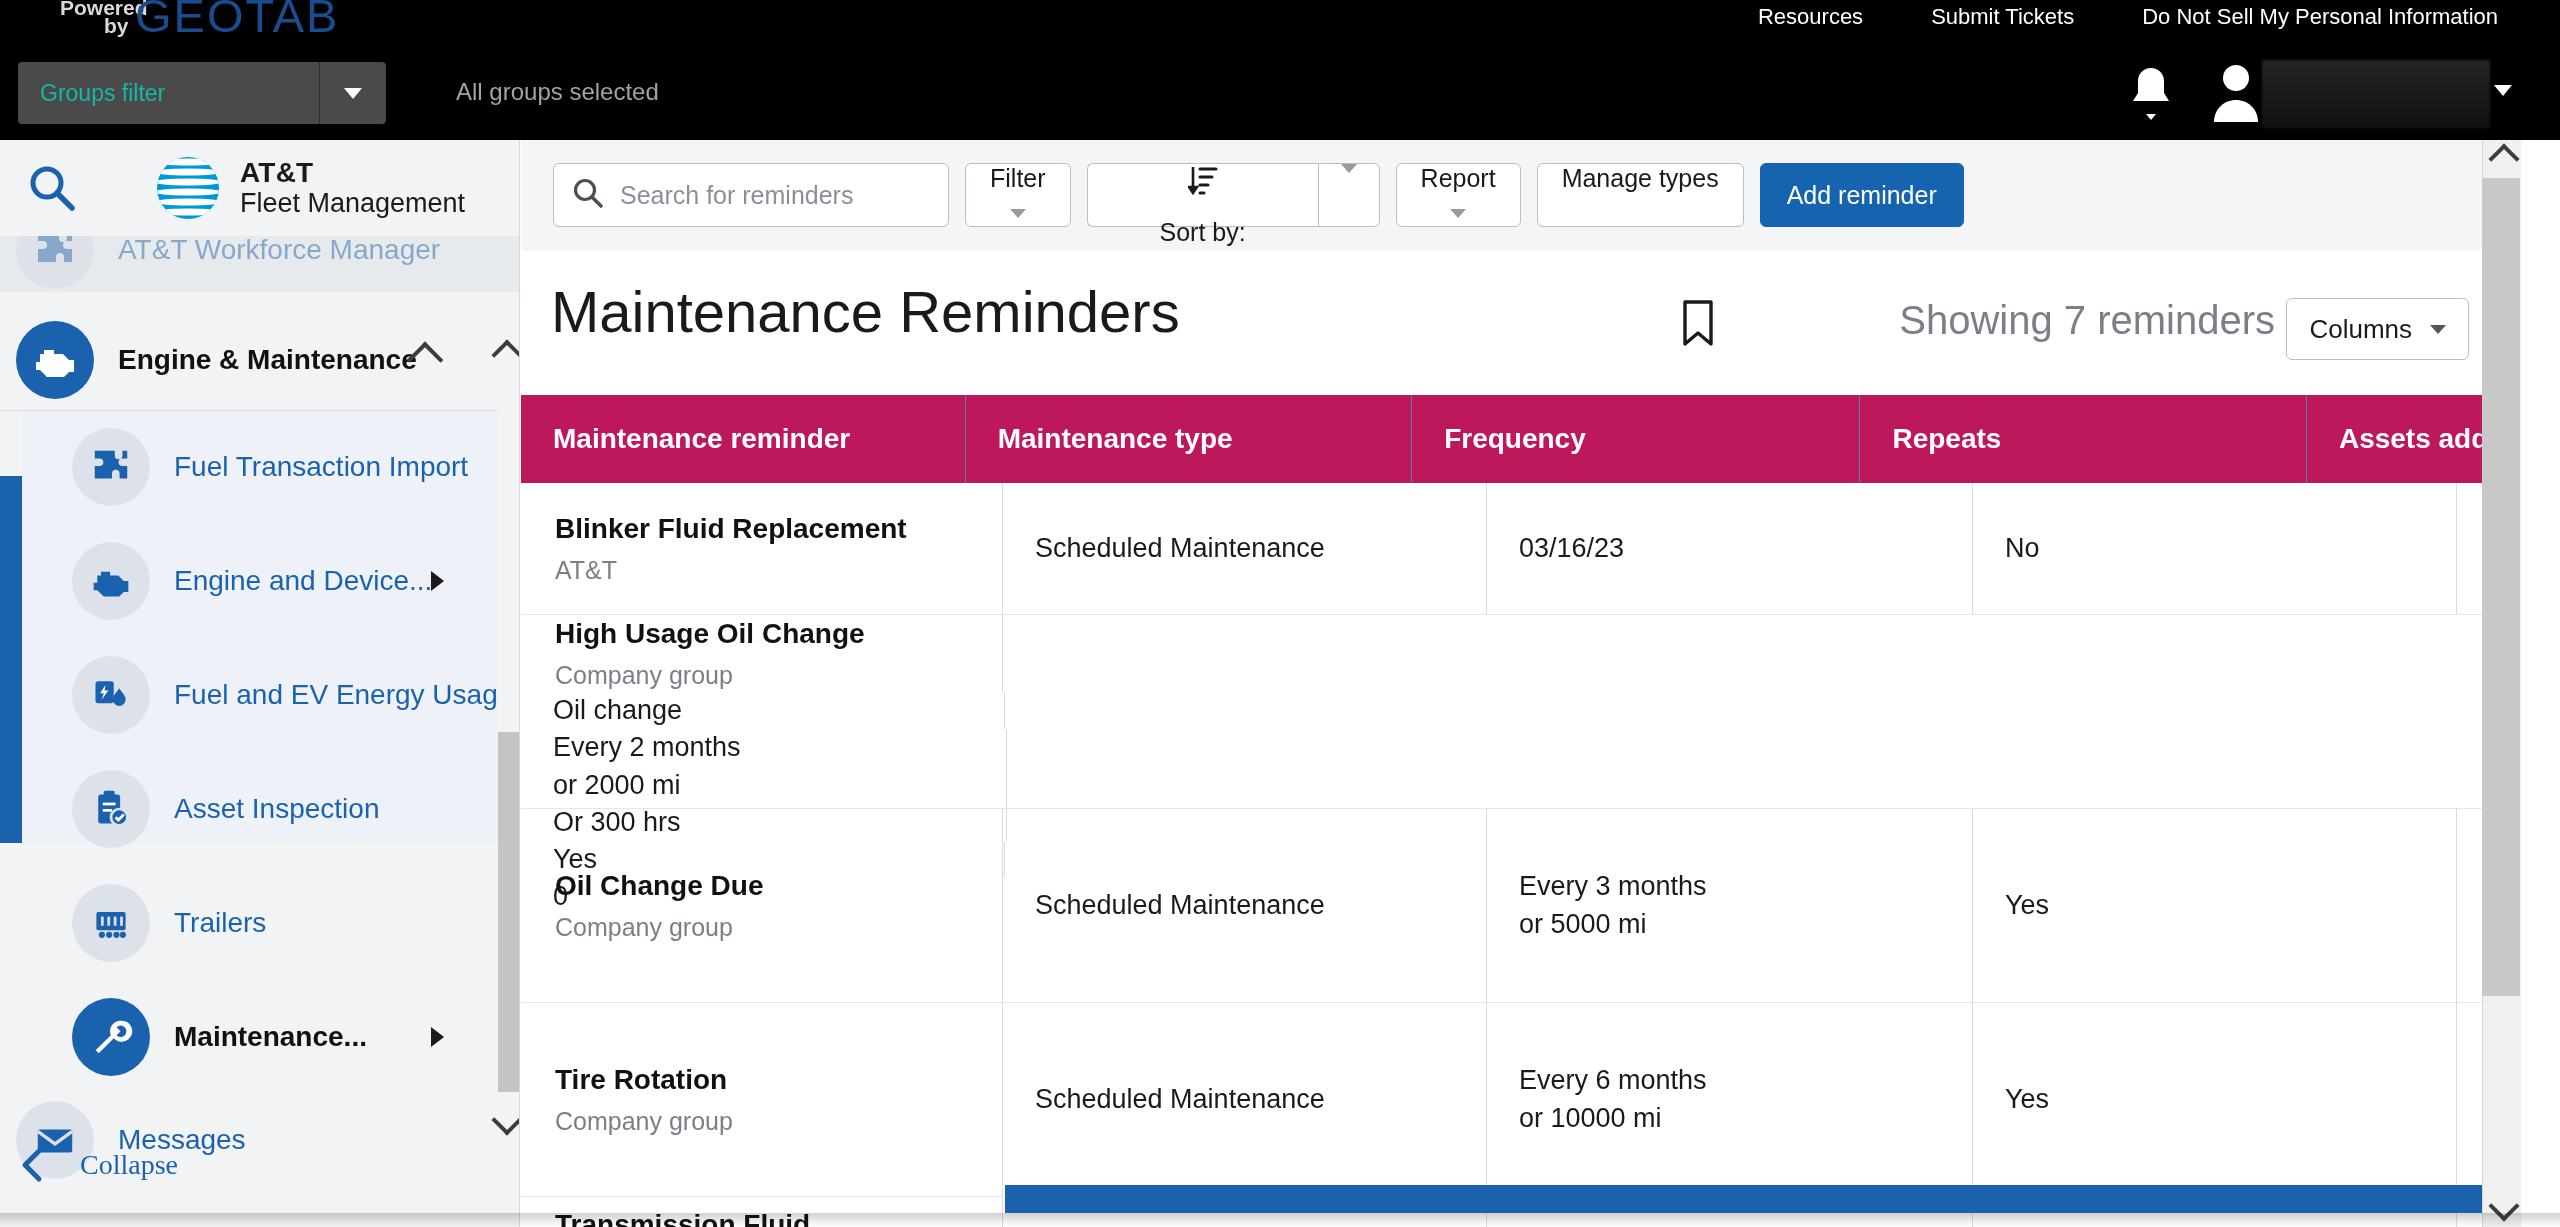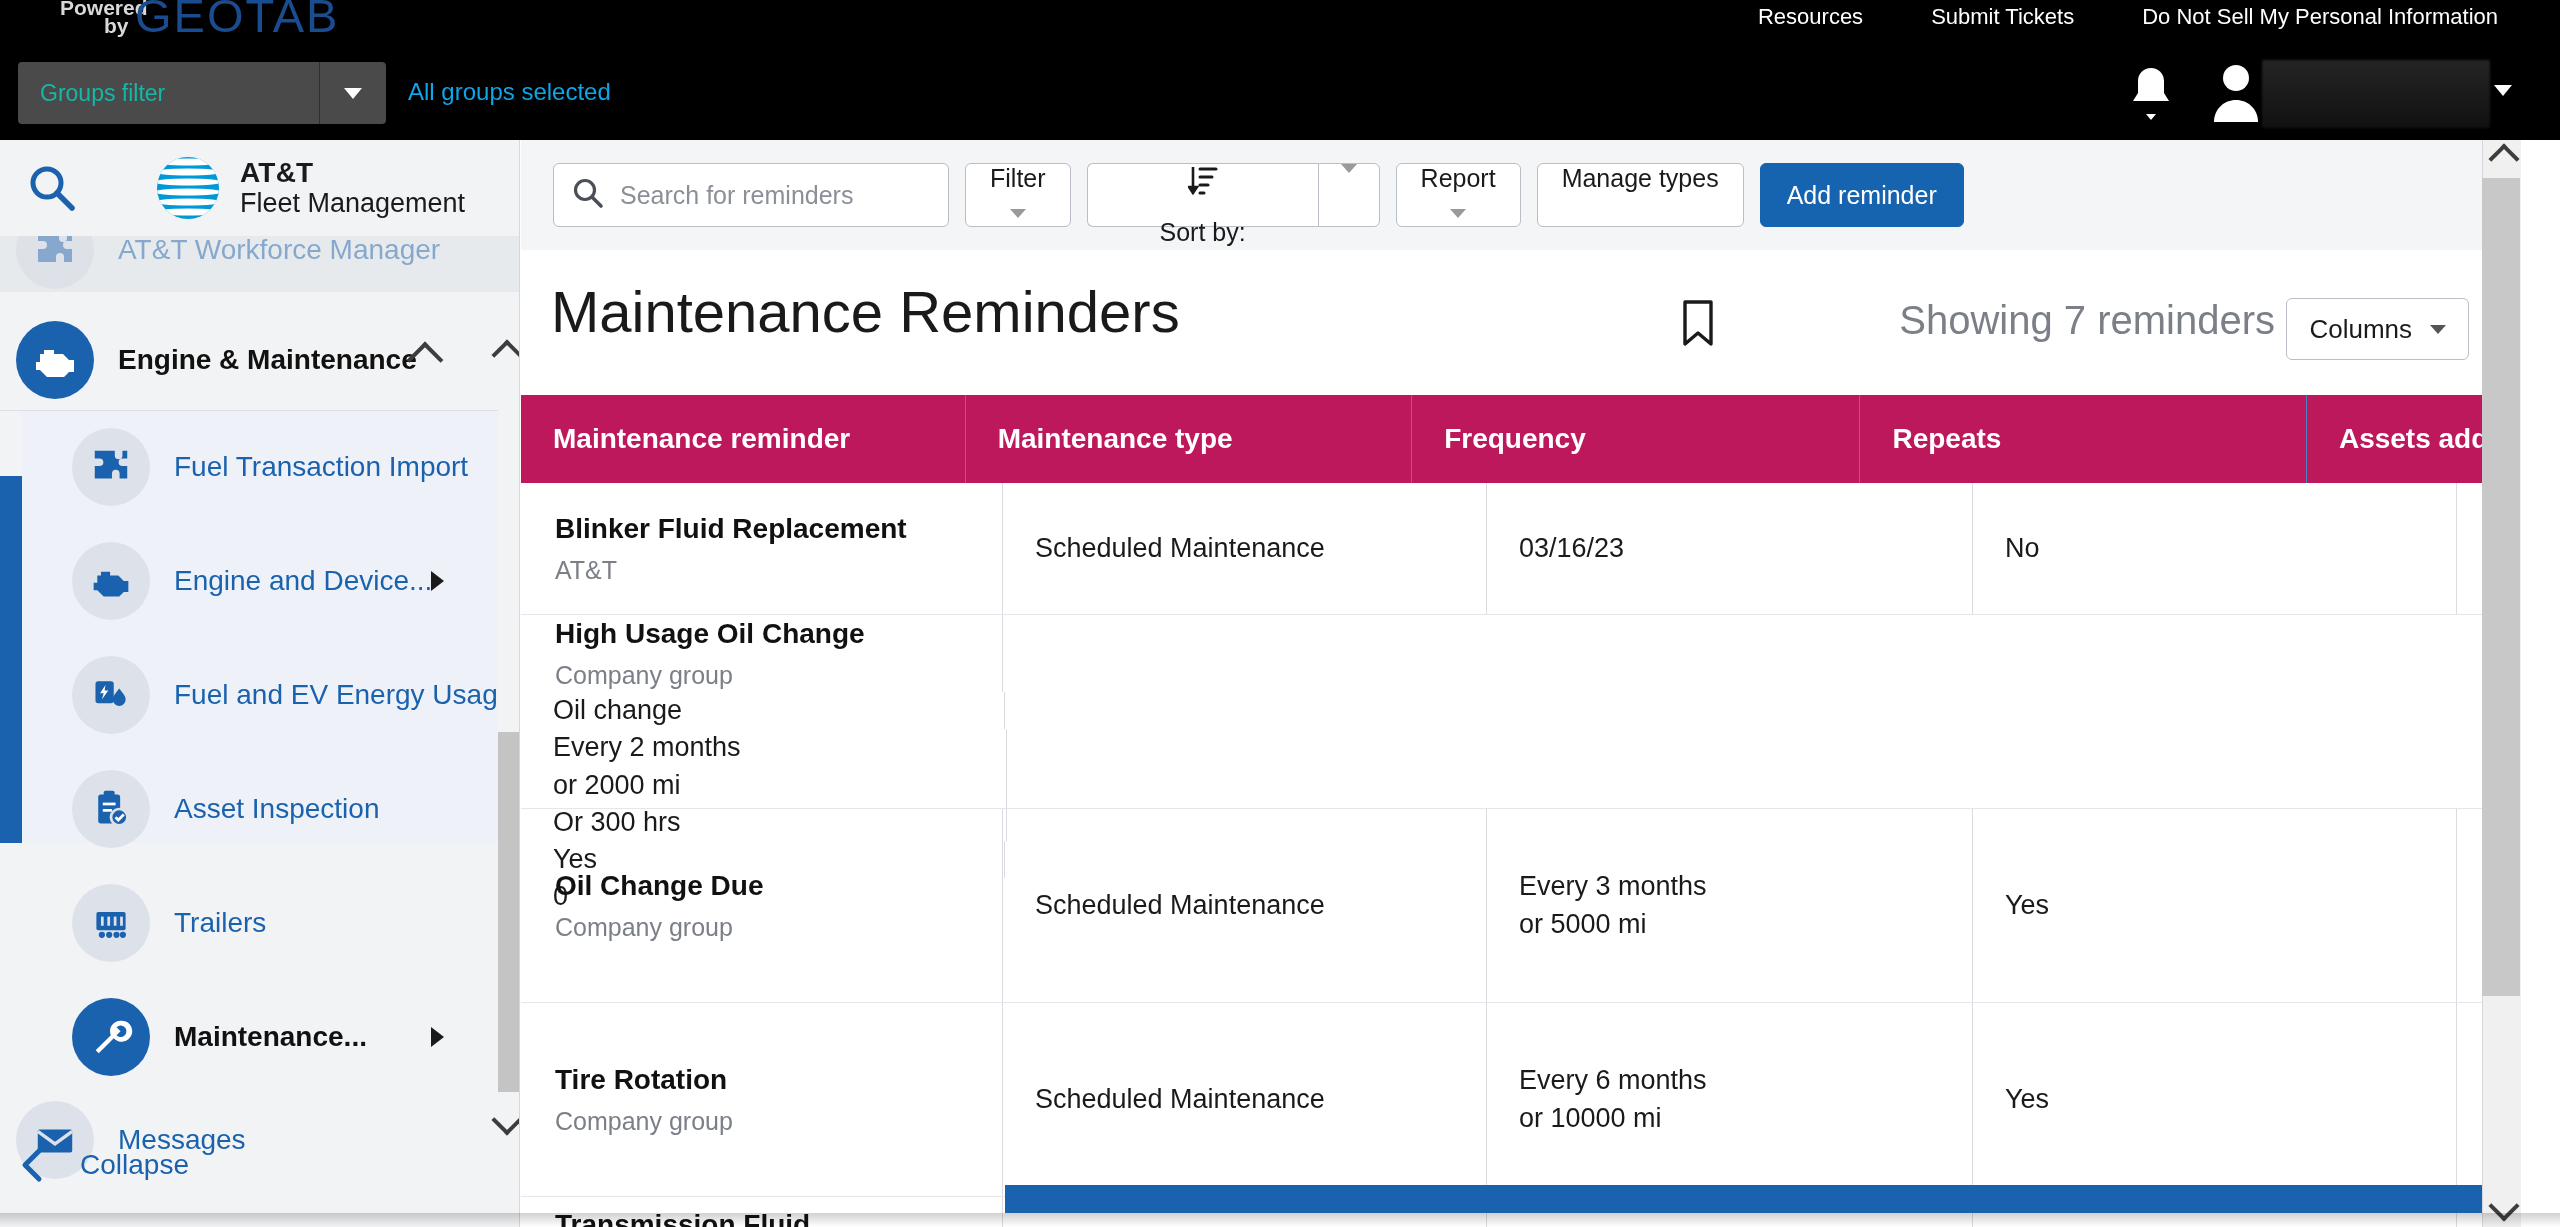--- a/index.html
+++ b/index.html
@@ -40,21 +40,21 @@
   }
   .groups-filter .gf-div { width:1px; height:62px; background:#2e2e2e; }
   .groups-filter .gf-arrow {
     width:66px; height:62px; display:flex; align-items:center; justify-content:center;
   }
   .caret-white { width:0;height:0;border-left:9px solid transparent;border-right:9px solid transparent;border-top:11px solid #ffffff; }
   .caret-gray  { width:0;height:0;border-left:8px solid transparent;border-right:8px solid transparent;border-top:9px solid #9a9a9a; }
   .caret-dark  { width:0;height:0;border-left:8px solid transparent;border-right:8px solid transparent;border-top:9px solid #555555; }
 
   .allgroups {
-    position:absolute; left:408px; top:78px; color:#0ea5e9; font-size:24px; white-space:nowrap;
+    position:absolute; left:456px; top:78px; color:#a3a3a3; font-size:24px; white-space:nowrap;
   }
   .bell { position:absolute; left:2122px; top:62px; width:58px; height:62px; cursor:pointer; }
   .person { position:absolute; left:2210px; top:60px; width:52px; height:64px; cursor:pointer; }
   .userbox {
     position:absolute; left:2262px; top:60px; width:228px; height:68px;
     background:linear-gradient(180deg,#242424 0%,#1b1b1b 50%,#111 100%);
     border-radius:2px; filter: blur(1px);
   }
   .usercaret { position:absolute; left:2494px; top:85px; }
 
@@ -105,21 +105,21 @@
 
   .sub-hl { position:absolute; left:22px; width:478px; background:#eef2f8; }
 
   .side-sep { position:absolute; left:0; width:520px; height:1px; background:#dcdfe4; }
 
   .collapse {
     position:absolute; left:0; bottom:20px; width:500px; height:84px;
     display:flex; align-items:center; cursor:pointer;
   }
   .collapse .cicon { width:64px; display:flex; justify-content:center; }
-  .collapse .clbl { font-size:28px; color:#1a62ae; margin-left:16px; }
+  .collapse .clbl { font-size:28px; color:#1a62ae; margin-left:16px;font-family:Liberation Serif, serif; }
 
   
   .sb-track { position:absolute; right:0; top:96px; width:22px; height:991px; background:#f2f3f5; }
   .sb-thumb { position:absolute; right:0; top:400px; width:22px; height:360px; background:#c4c4c4; }
   .sb-up { position:absolute; right:2px; top:108px; }
   .sb-dn { position:absolute; right:2px; bottom:96px; }
   .vchev { width:22px;height:22px;border-left:4px solid #3d3d3d;border-bottom:4px solid #3d3d3d; }
   .vchev.up { transform:rotate(135deg); }
   .vchev.down { transform:rotate(-45deg); }
 

